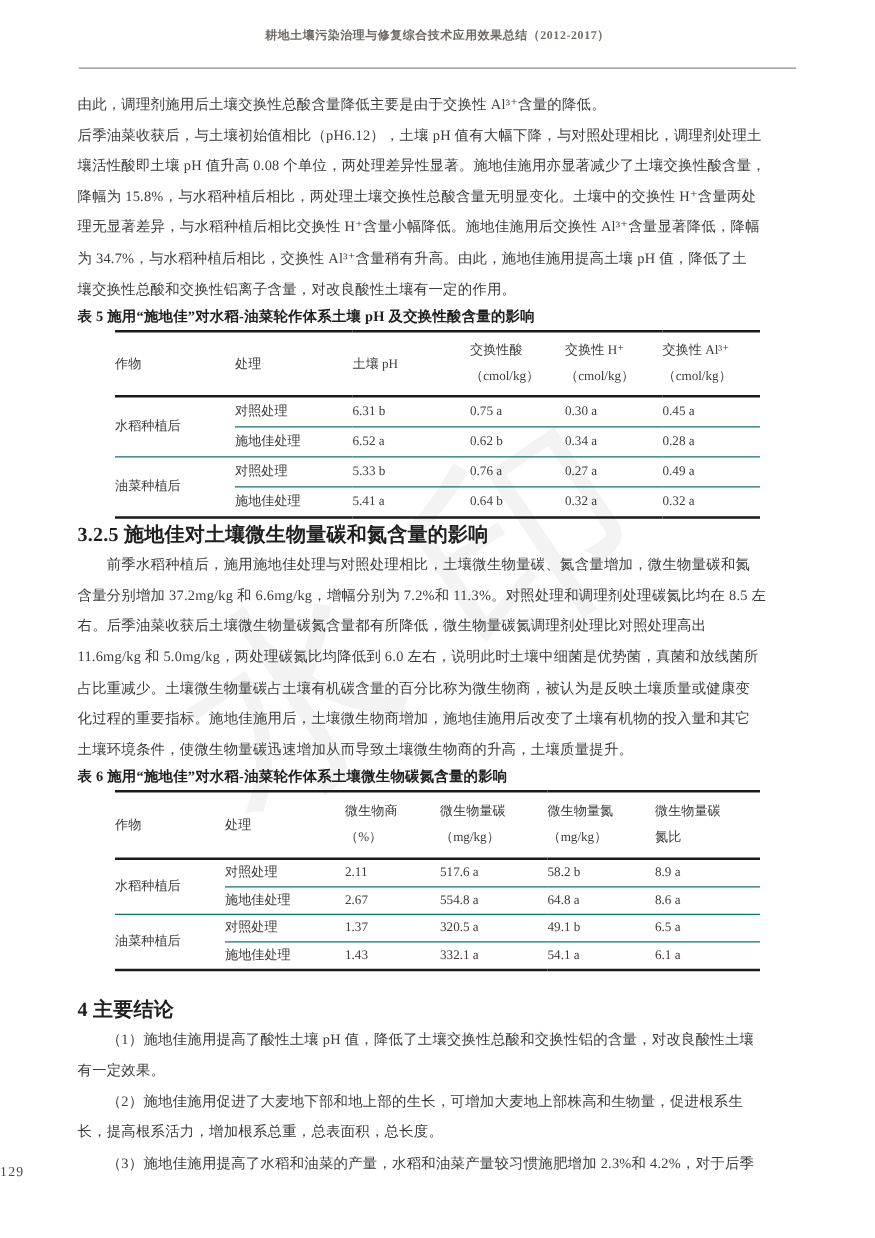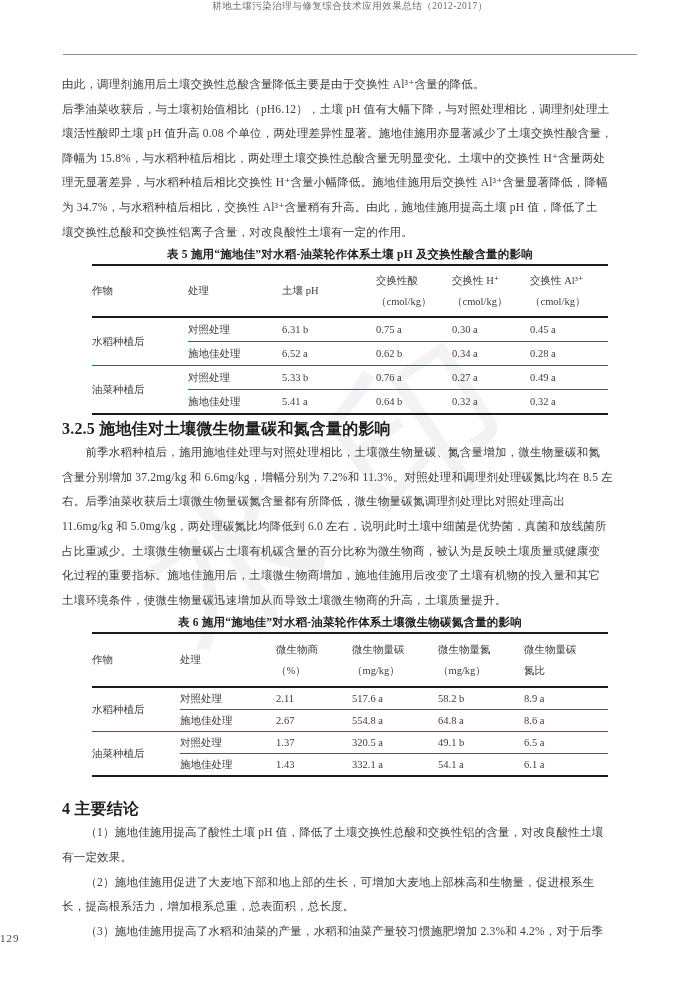--- a/index.html
+++ b/index.html
@@ -4,33 +4,33 @@
 <style>
   html,body{margin:0;padding:0;background:#ffffff;}
   .page{
     position:relative;width:700px;height:990px;background:#ffffff;overflow:hidden;
     font-family:"Liberation Serif","DejaVu Serif",serif;color:#3c3c3c;
   }
   
   .page-header{
     position:absolute;top:0;left:63px;right:63px;height:55px;
     border-bottom:1px solid #8d8d8d;
-    display:flex;align-items:flex-start;justify-content:center;
-    padding-bottom:19px;box-sizing:border-box;
+    display:flex;align-items:flex-end;justify-content:center;
+    padding-bottom:19px;box-sizing:border-box;font-weight:bold;
   }
   .page-header .htitle{font-size:9.5px;color:#6e6a64;letter-spacing:.5px;}
   
   .content{position:absolute;top:64px;left:62px;width:576px;}
   .body-text{
     font-size:11.5px;line-height:24.6px;white-space:pre-wrap;
     letter-spacing:.2px;color:#3c3c3c;
   }
   .intro-p1{margin-top:8px;}
   .tbl-title{
-    font-size:11.5px;font-weight:bold;text-align:center;color:#1f1f1f;
+    font-size:11.5px;font-weight:bold;text-align:left;color:#1f1f1f;
     margin:3px 0 2px 0;line-height:15px;letter-spacing:.2px;
   }
   table{
     width:516px;margin:0 auto;border-collapse:collapse;table-layout:fixed;
     font-size:10.5px;color:#3c3c3c;
     border-top:2px solid #1a1a1a;border-bottom:2px solid #1a1a1a;
   }
   th,td{text-align:left;padding:0;font-weight:normal;overflow:hidden;}
   thead th{border-bottom:2px solid #1a1a1a;}
   .t5 thead th{height:50px;vertical-align:middle;}

